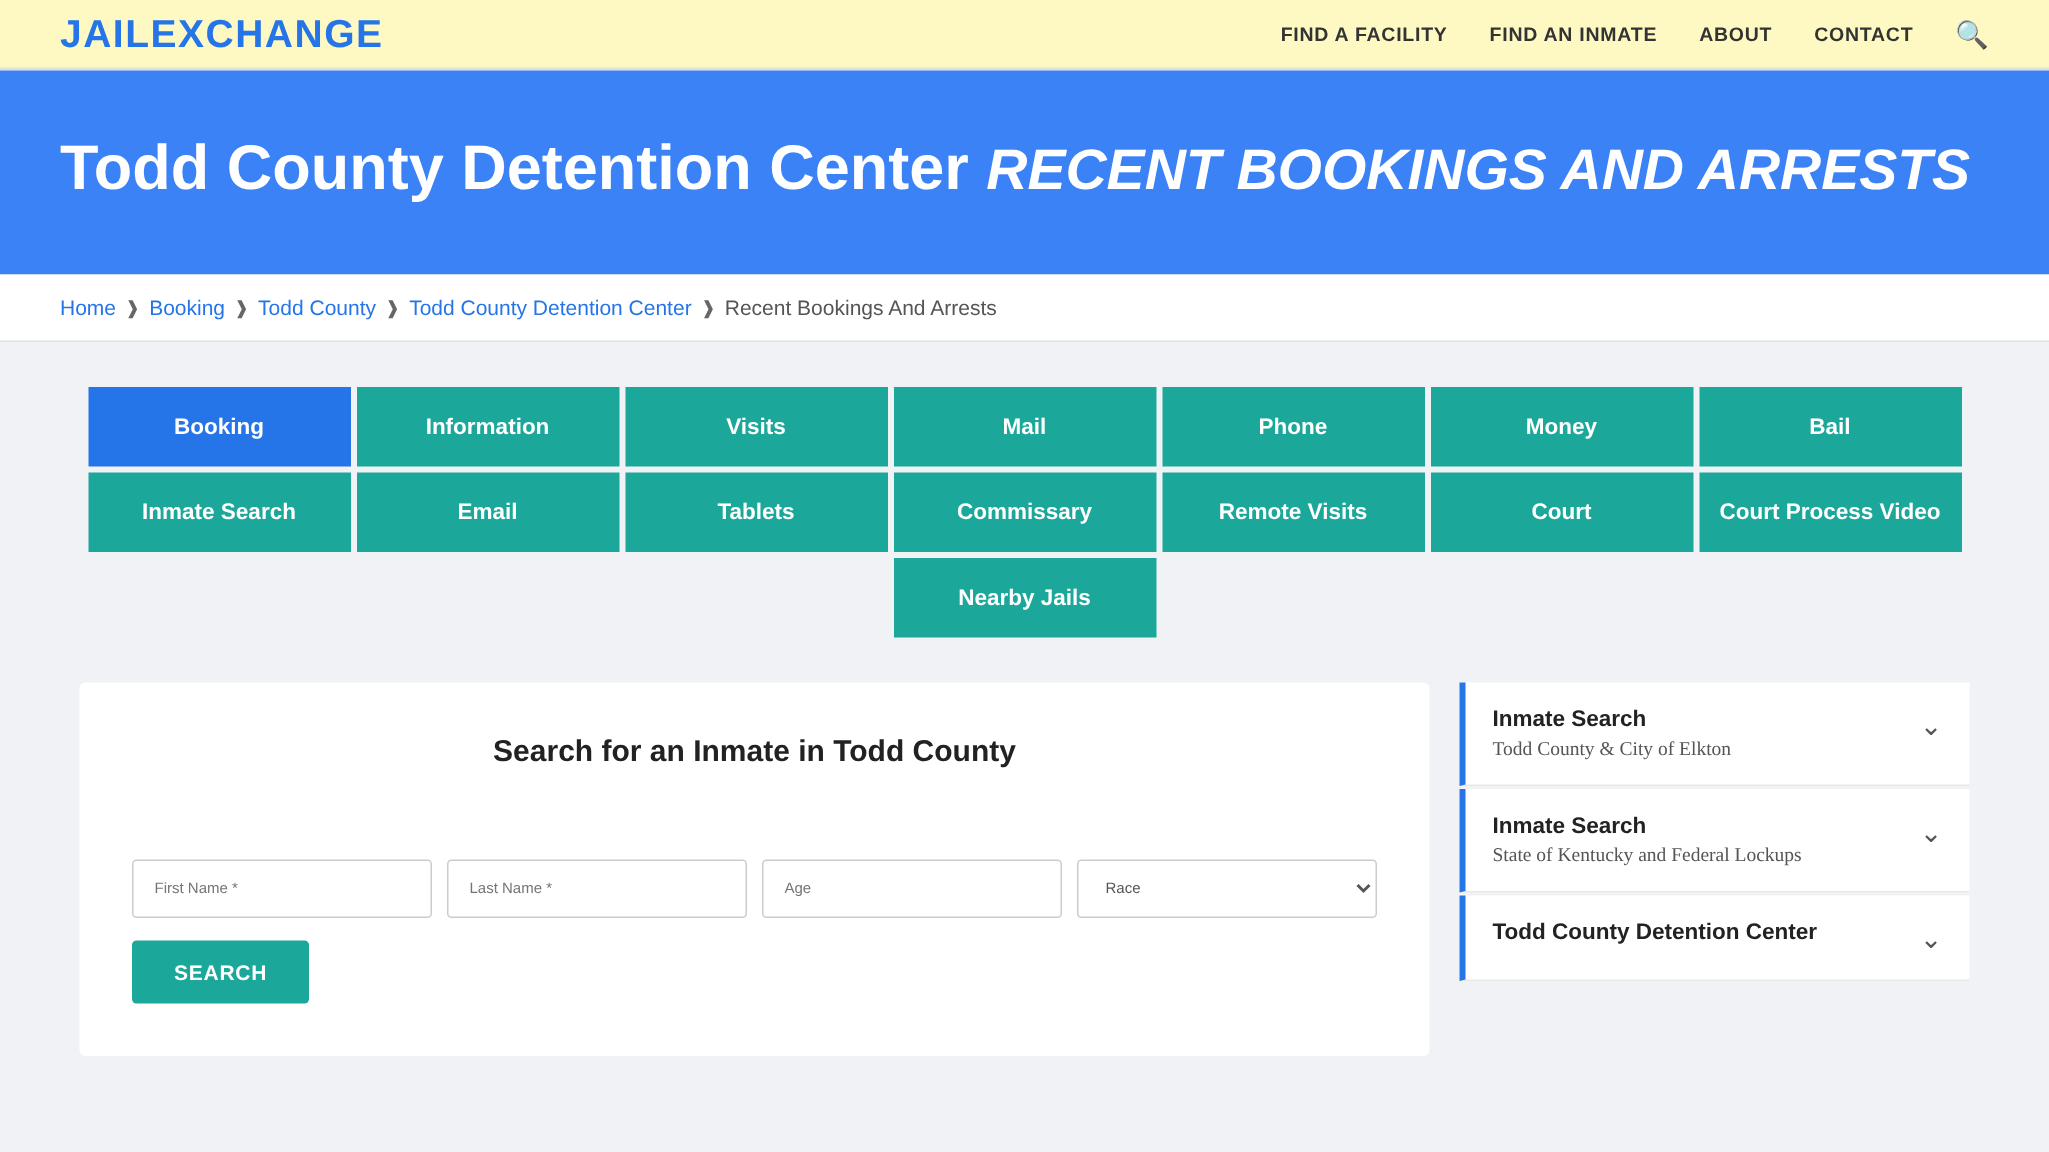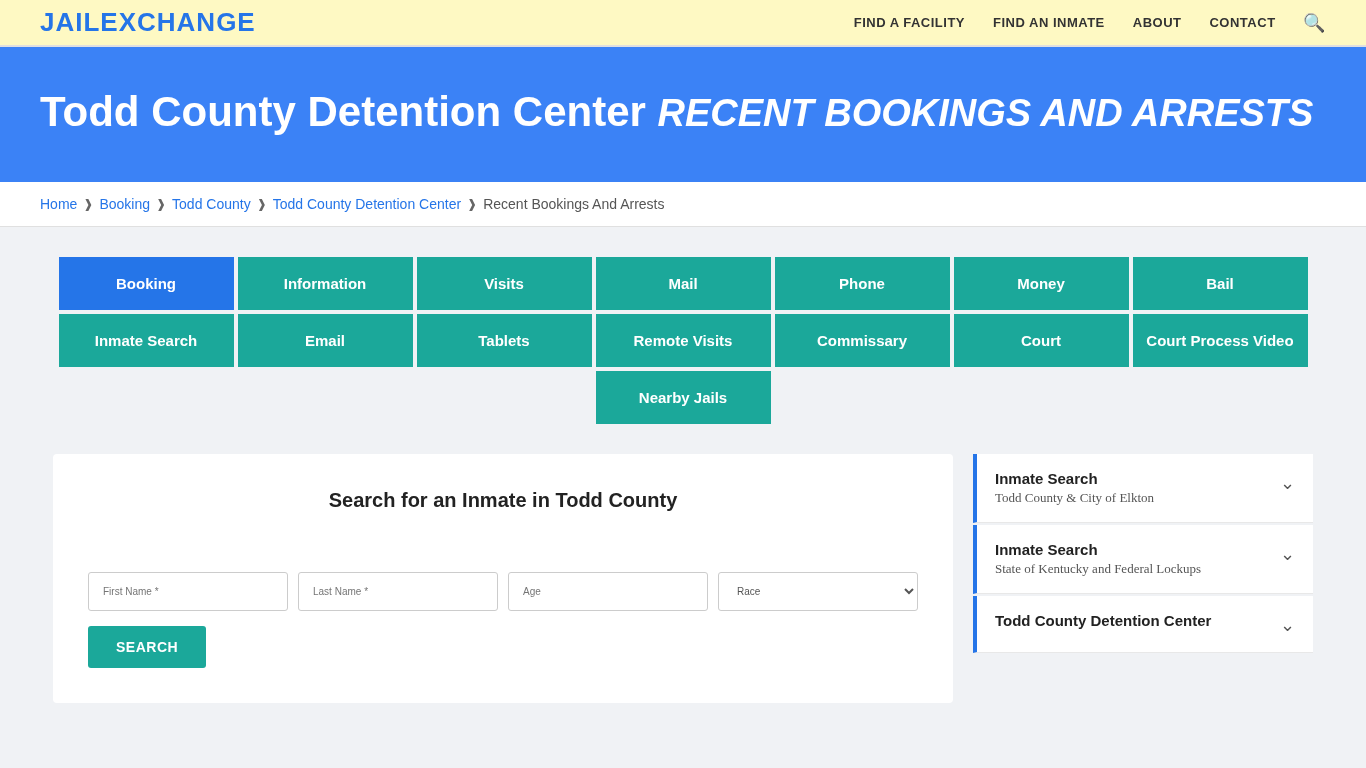--- a/index.html
+++ b/index.html
@@ -259,22 +259,22 @@
       <button class="grid-btn btn-teal">Visits</button>
       <button class="grid-btn btn-teal">Mail</button>
       <button class="grid-btn btn-teal">Phone</button>
       <button class="grid-btn btn-teal">Money</button>
       <button class="grid-btn btn-teal">Bail</button>
     </div>
     <div class="btn-row">
       <button class="grid-btn btn-teal">Inmate Search</button>
       <button class="grid-btn btn-teal">Email</button>
       <button class="grid-btn btn-teal">Tablets</button>
+      <button class="grid-btn btn-teal">Commissary</button>
       <button class="grid-btn btn-teal">Remote Visits</button>
-      <button class="grid-btn btn-teal">Commissary</button>
       <button class="grid-btn btn-teal">Court</button>
       <button class="grid-btn btn-teal">Court Process Video</button>
     </div>
     <div class="btn-row row3">
       <button class="grid-btn btn-teal">Nearby Jails</button>
     </div>
   </div>
 
   <div class="lower-section">
 

